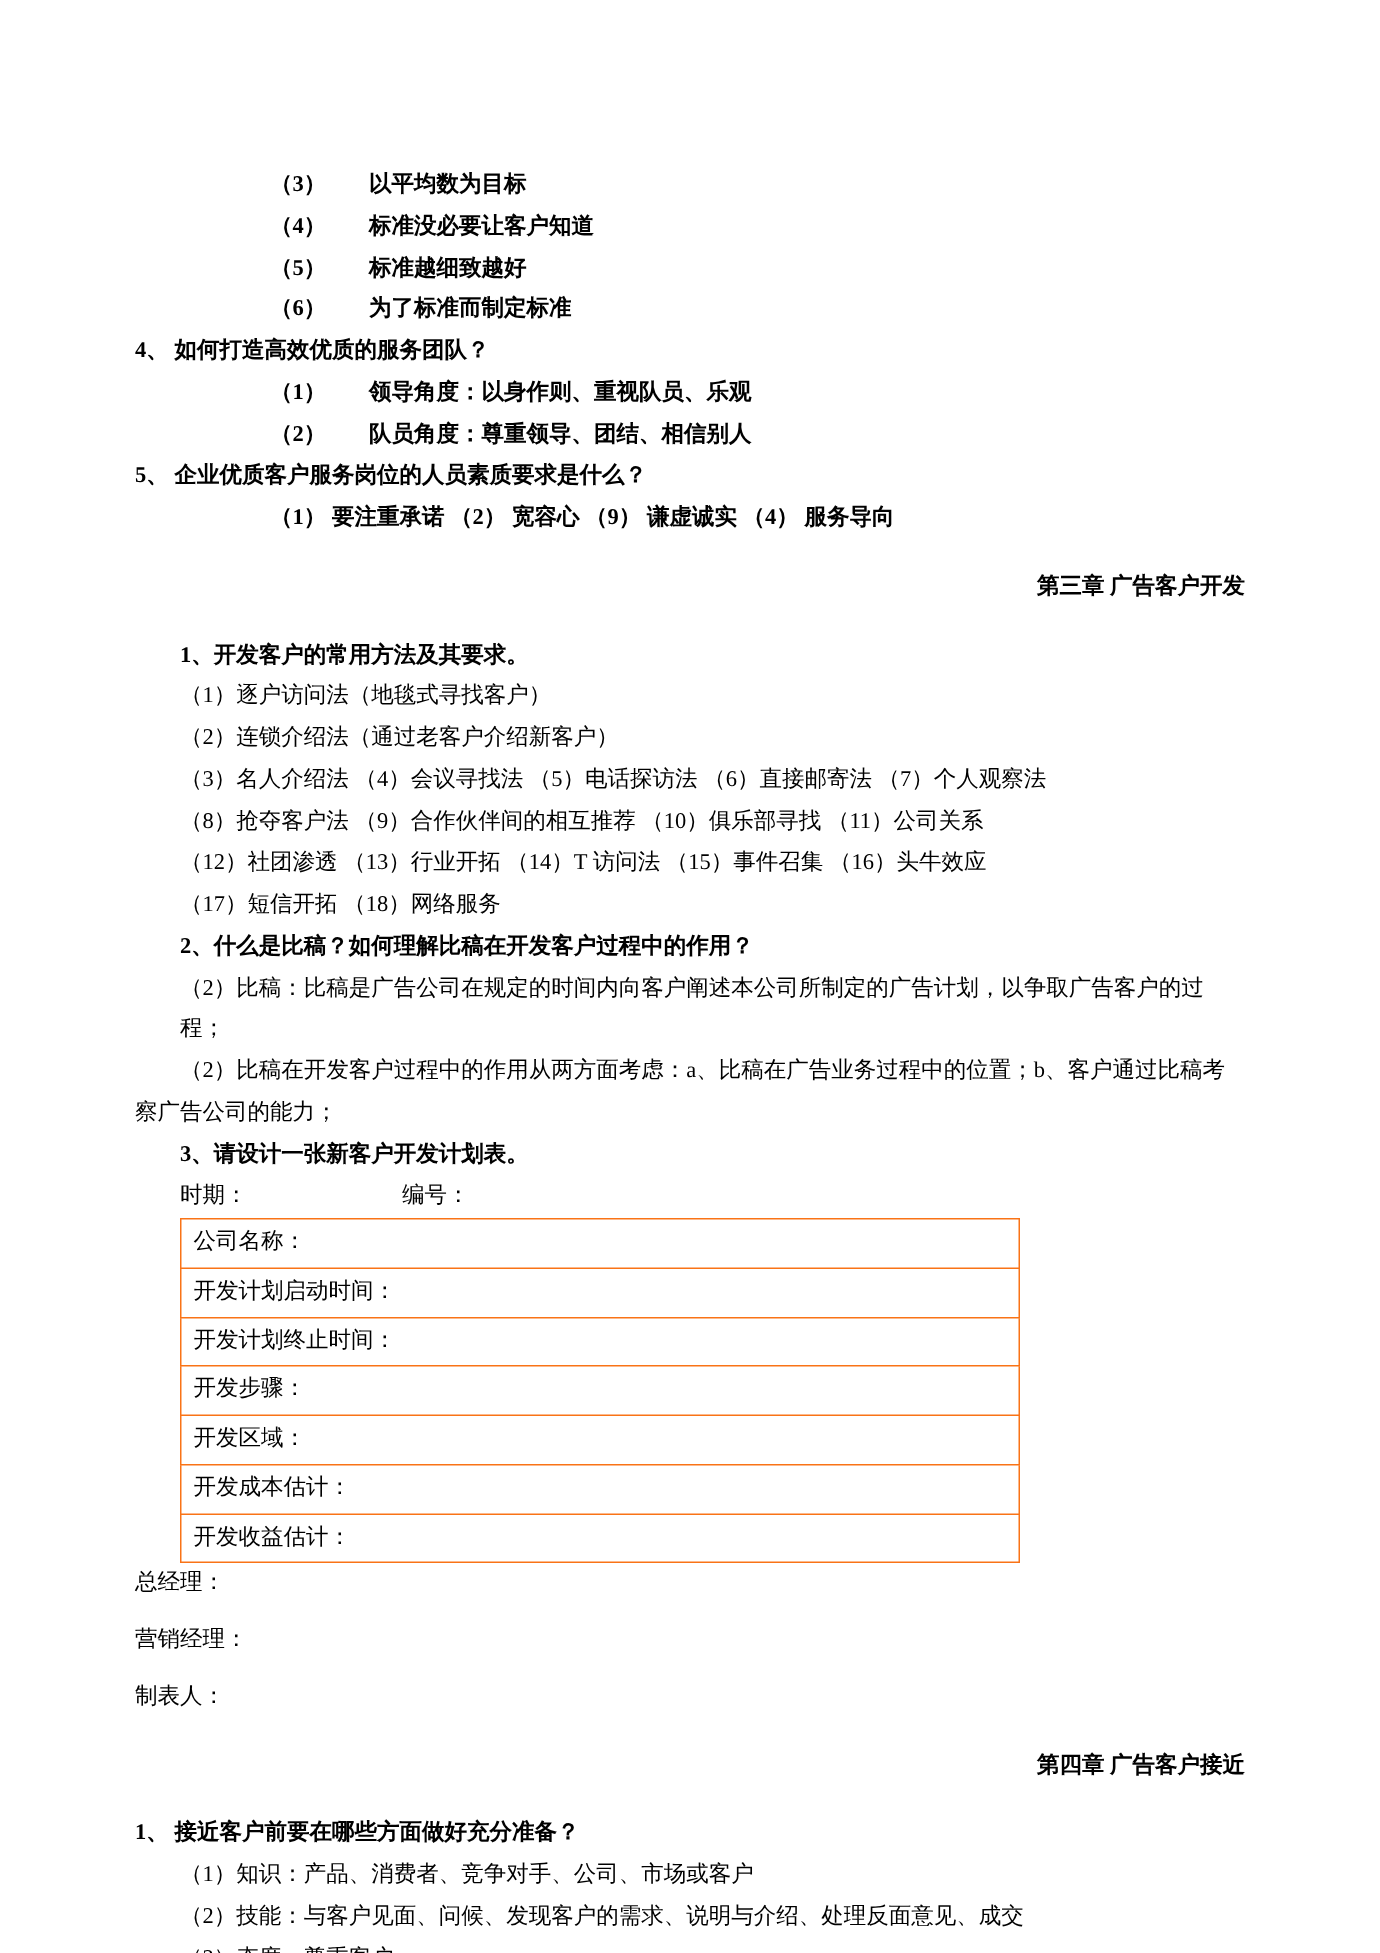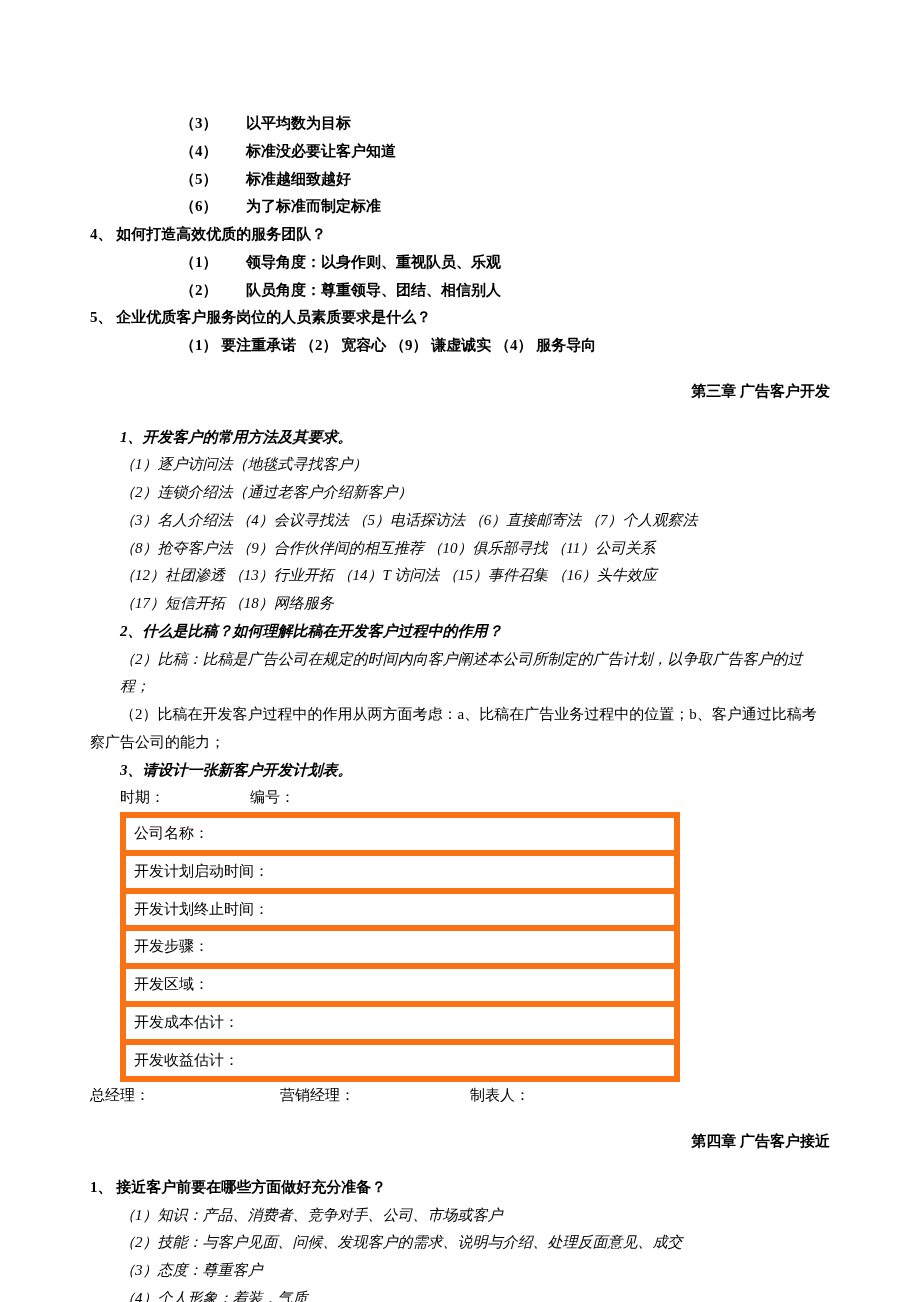--- a/index.html
+++ b/index.html
@@ -6,28 +6,28 @@
     body {
       font-family: "SimSun", "宋体", serif;
       font-size: 15px;
       line-height: 1.85;
       color: #000;
       background: #fff;
       width: 920px;
       padding: 110px 90px 60px 90px;
     }
     .indent-180 { padding-left: 90px; font-weight: bold; }
-    .indent-120 { padding-left: 30px; font-style: italic; }
+    .indent-120 { padding-left: 30px; }
     .bold { font-weight: bold; }
     .chapter-title { text-align: right; font-weight: bold; margin: 18px 0 18px 0; }
-    .table-meta { display: flex; gap: 70px; padding-left: 30px; }
+    .table-meta { display: flex; gap: 88px; padding-left: 30px; }
     .table-meta span:first-child { min-width: 60px; }
     table { border-collapse: collapse; margin-left: 30px; width: 560px; }
-    table td { border: 6px solid #f97316; padding: 2px 8px; height: 24px; }
-    .table-footer { display: flex; gap: 0; padding-left: 0; }
+    table td { border: 1px solid #f97316; padding: 2px 8px; height: 24px; }
+    .table-footer { display: flex; gap: 10px; padding-left: 0; flex-direction: column; }
     .table-footer span { display:inline-block; }
     .tf-a { width: 190px; }
     .tf-b { width: 190px; }
     .tf-c { width: 150px; }
     .item-label-wide { display:inline-block; width: 66px; }
   </style>
 </head>
 <body>
 
 <div>

